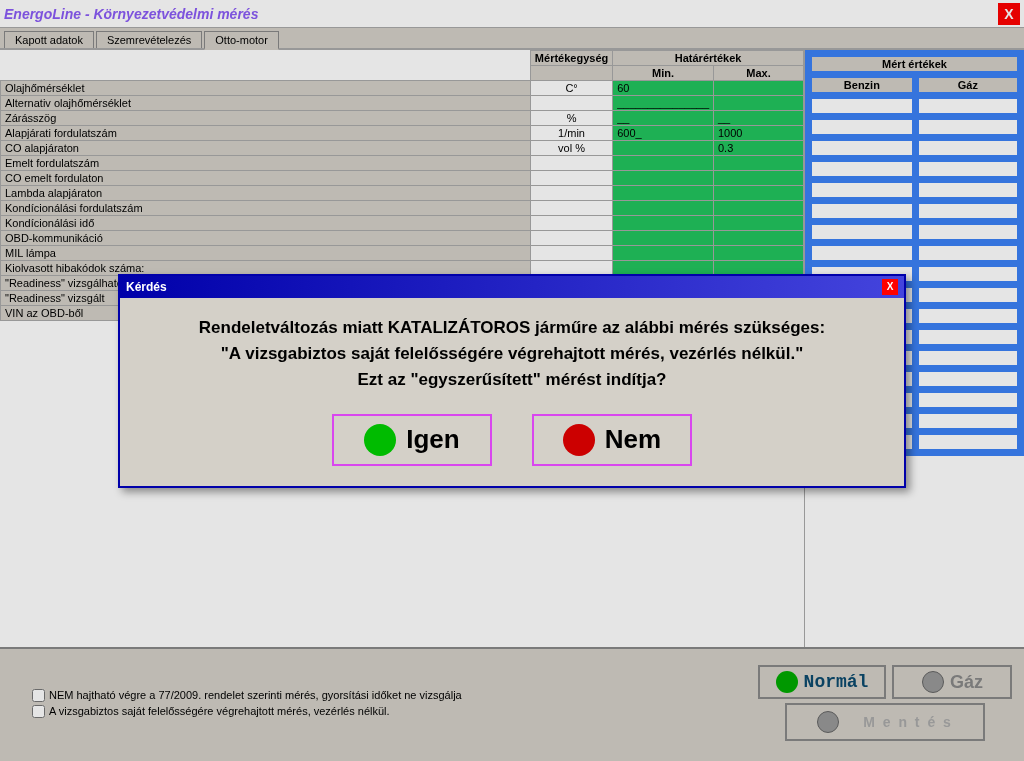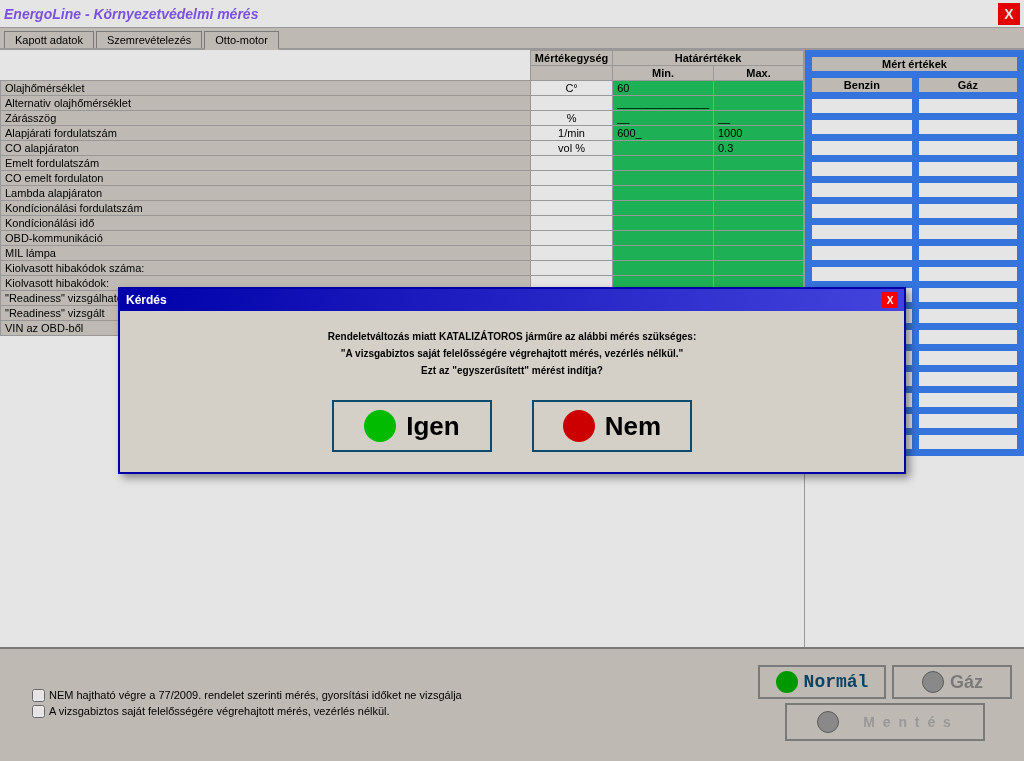--- a/index.html
+++ b/index.html
@@ -243,35 +243,35 @@
       display: flex;
       align-items: center;
       justify-content: center;
       font-weight: bold;
     }
     #dialog-body {
       padding: 20px 30px;
       text-align: center;
     }
     #dialog-body p {
-      font-size: 10px;
+      font-size: 17px;
       margin-bottom: 6px;
       font-weight: bold;
     }
     #dialog-buttons {
       display: flex;
       justify-content: center;
       gap: 40px;
       margin-top: 24px;
     }
     .dialog-btn {
       display: flex;
       align-items: center;
       gap: 10px;
-      border: 2px solid #0c4a6e;
+      border: 2px solid #d946ef;
       background: #d4d0c8;
       padding: 8px 24px;
       cursor: pointer;
       font-size: 26px;
       font-weight: bold;
       min-width: 160px;
       justify-content: center;
     }
     .dialog-btn .dot-lg {
       width: 32px;
@@ -381,26 +381,20 @@
       <td class="value-cell"></td>
     </tr>
           <tr>
       <td class="row-label">MIL lámpa</td>
       <td class="unit-cell"></td>
       <td class="value-cell"></td>
       <td class="value-cell"></td>
     </tr>
           <tr>
       <td class="row-label">Kiolvasott hibakódok száma:</td>
-      <td class="unit-cell"></td>
-      <td class="value-cell"></td>
-      <td class="value-cell"></td>
-    </tr>
-          <tr>
-      <td class="row-label">Kiolvasott hibakódok:</td>
       <td class="unit-cell"></td>
       <td class="value-cell"></td>
       <td class="value-cell"></td>
     </tr>
           <tr>
       <td class="row-label">"Readiness" vizsgálható</td>
       <td class="unit-cell"></td>
       <td class="value-cell"></td>
       <td class="value-cell"></td>
     </tr>

